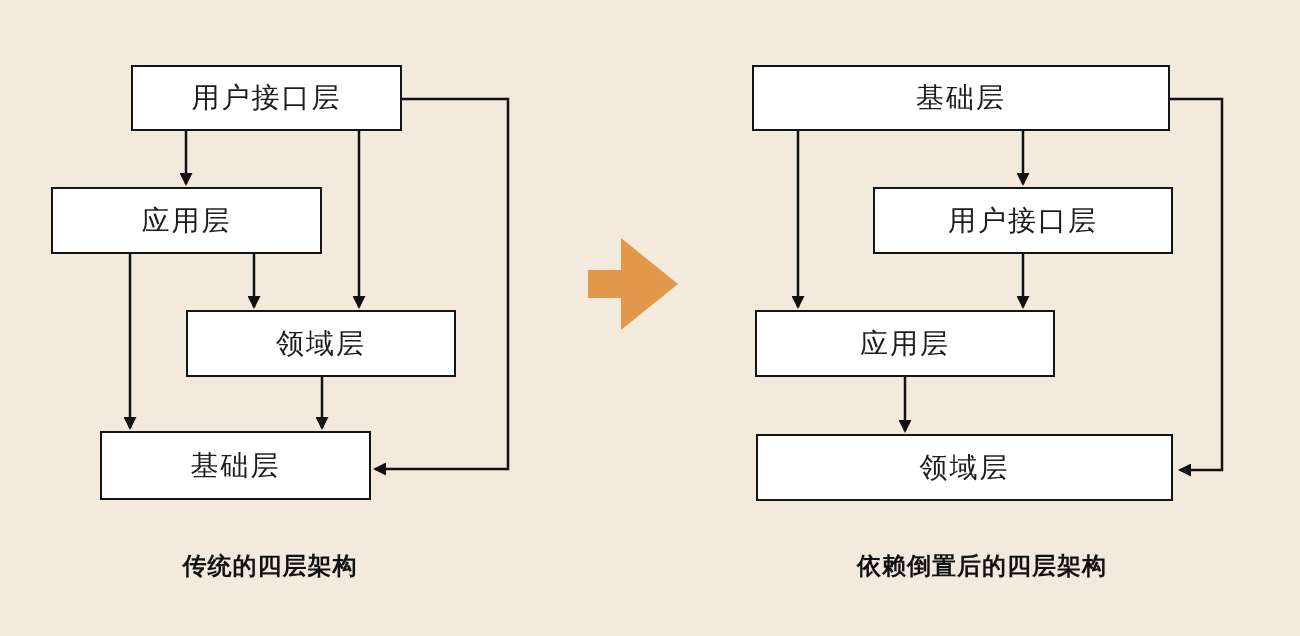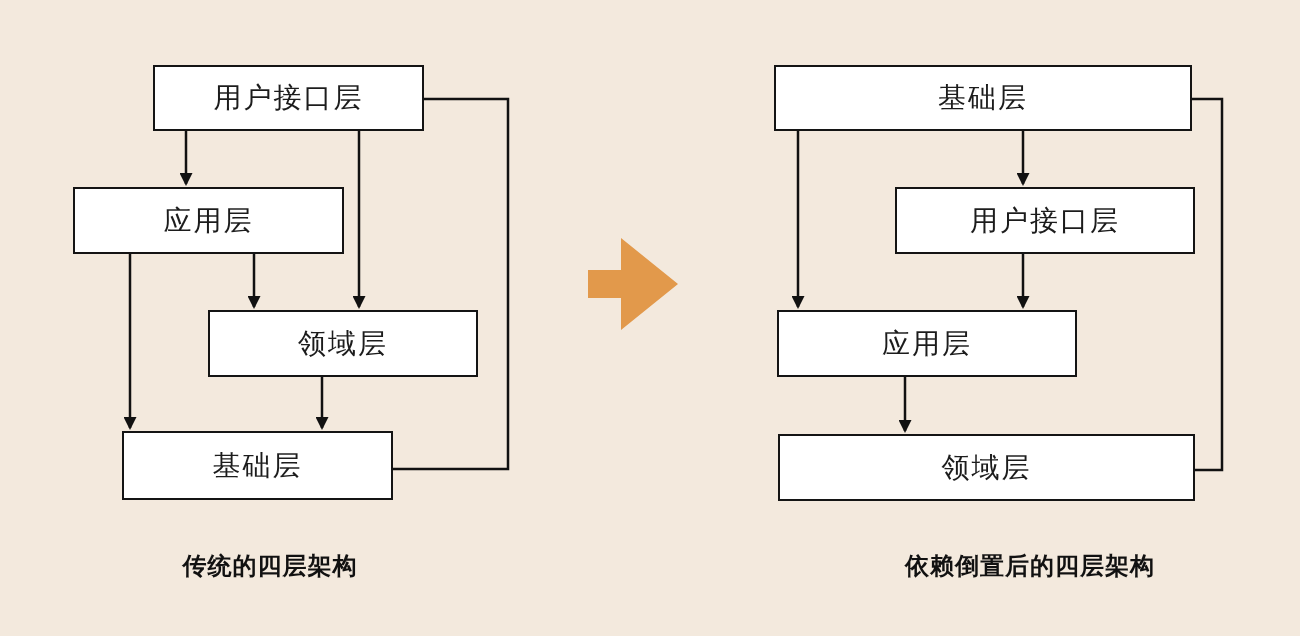--- a/index.html
+++ b/index.html
@@ -36,21 +36,20 @@
   }
   .arrowhead-fill { fill: var(--arrow); }
   .transform-shape { fill: var(--transform-arrow); }
   .node {
     position: absolute;
     background: var(--box-fill);
     border: 2px solid var(--box-border);
     display: flex;
     align-items: center;
     justify-content: center;
-    margin-left: 22px;
   }
   .node .label {
     font-size: 28px;
     color: var(--text);
     letter-spacing: 2px;
     white-space: nowrap;
   }
   .caption {
     position: absolute;
     width: 300px;
@@ -109,15 +108,15 @@
   </div>
   <div class="node" style="left:873px; top:187px; width:300px; height:67px;">
     <span class="label">用户接口层</span>
   </div>
   <div class="node" style="left:755px; top:310px; width:300px; height:67px;">
     <span class="label">应用层</span>
   </div>
   <div class="node" style="left:756px; top:434px; width:417px; height:67px;">
     <span class="label">领域层</span>
   </div>
-  <div class="caption" style="left:832px; top:550px;margin-left:48px;">依赖倒置后的四层架构</div>
+  <div class="caption" style="left:832px; top:550px;">依赖倒置后的四层架构</div>
 
 </div>
 
 </body></html>

